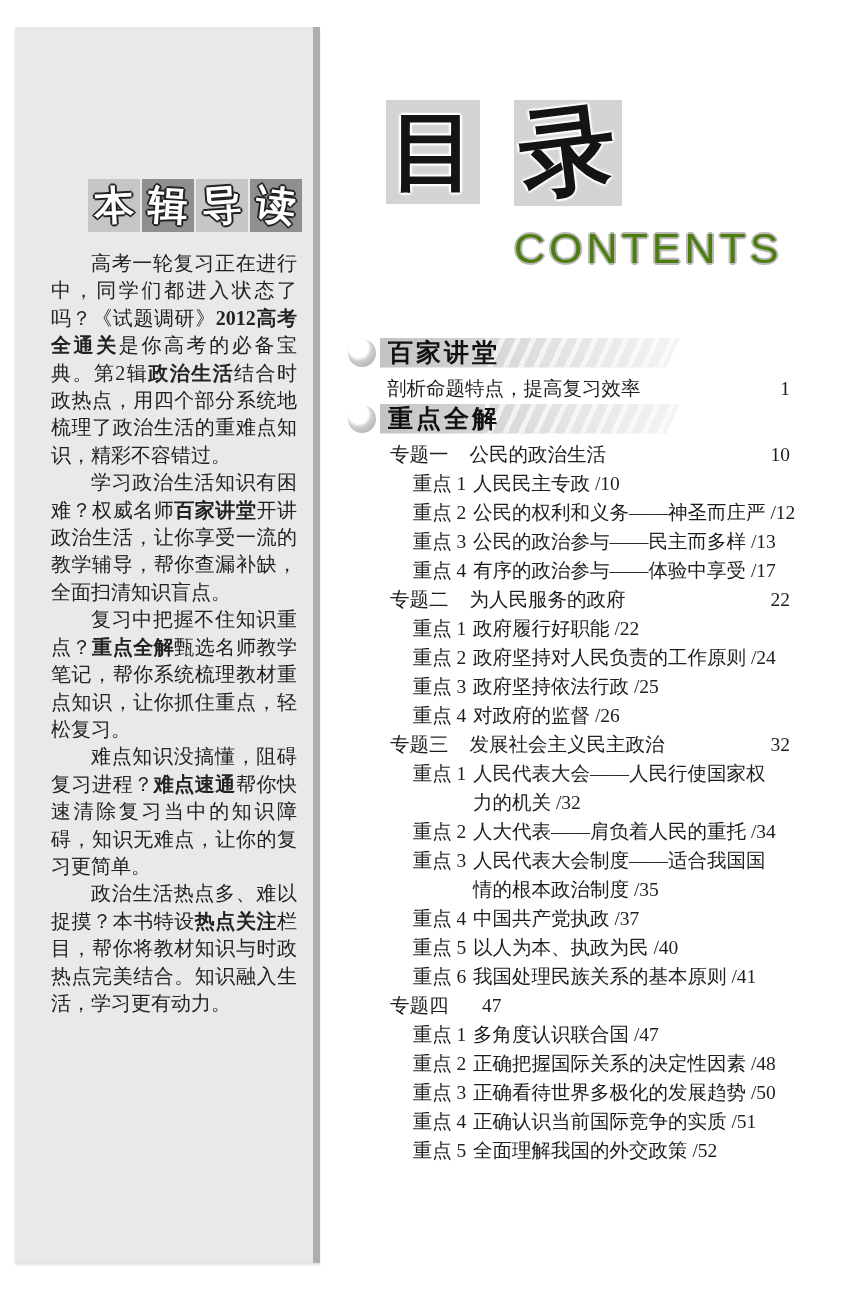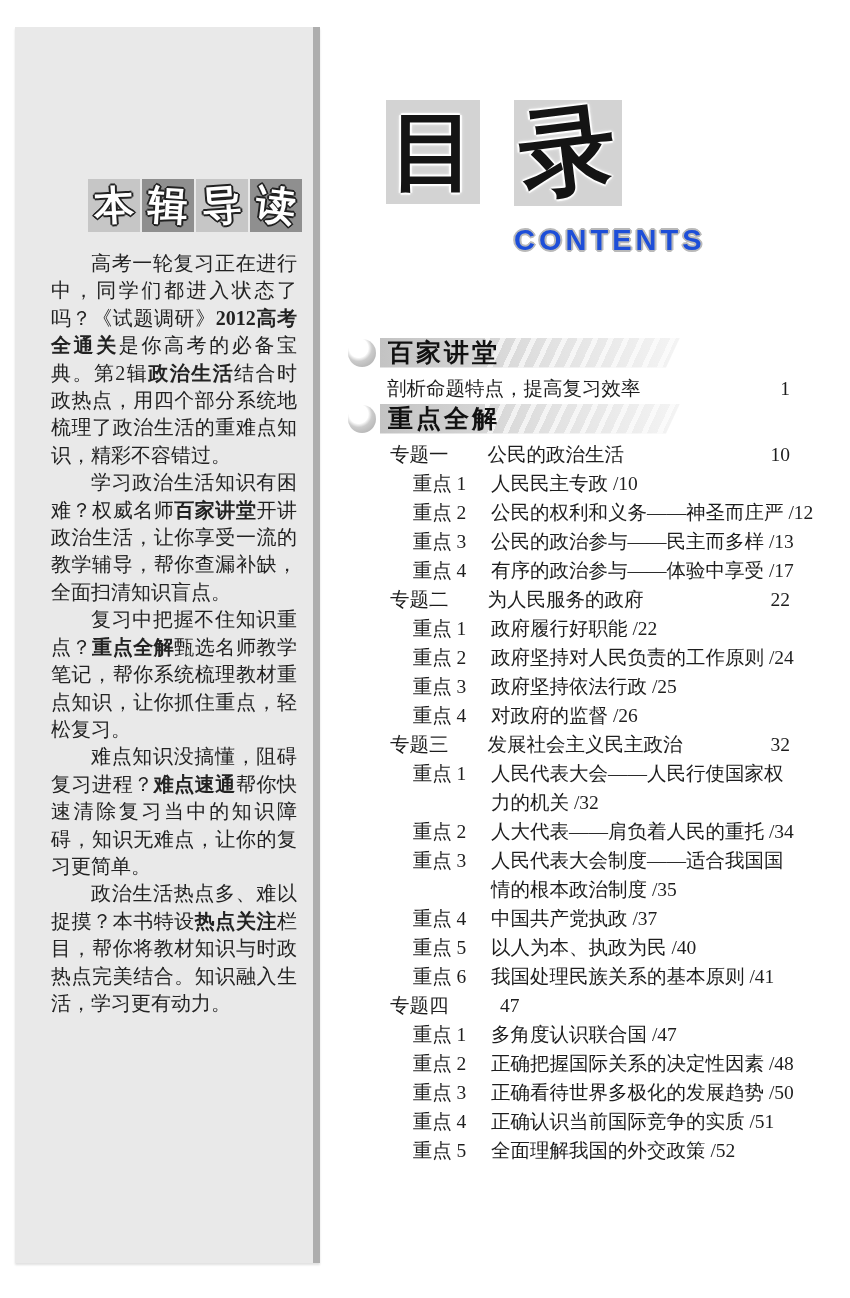--- a/index.html
+++ b/index.html
@@ -26,38 +26,38 @@
   .intro-body .b{font-weight:bold;}
 
   
   .title-tile{position:absolute;background:#d3d3d3;display:flex;align-items:center;justify-content:center;
               font-family:"Liberation Sans","DejaVu Sans",sans-serif;font-weight:900;color:#141414;}
   .title-tile span{text-shadow:0 0 3px #fff,0 0 5px #fff,-2px 0 1px #fff,2px 0 1px #fff,0 2px 1px #fff,0 -2px 1px #fff;}
   .t0{left:386px;top:100px;width:94px;height:104px;font-size:86px;}
   .t1{left:514px;top:100px;width:108px;height:106px;font-size:96px;}
   .t1 span{display:block;transform:rotate(-7deg);}
   .contents{position:absolute;left:514px;top:224px;
-            font-family:"Liberation Sans","DejaVu Sans",sans-serif;font-weight:bold;
-            font-size:29px;letter-spacing:4px;color:#1d4ed8;
+            font-family:"Liberation Sans","DejaVu Sans",sans-serif;font-weight:normal;
+            font-size:43px;letter-spacing:4px;color:#4d7c0f;
             text-shadow:-2px 0 0 #b9b9b9,2px 0 0 #b9b9b9,0 -2px 0 #b9b9b9,0 2px 0 #b9b9b9,
                         -1px -1px 0 #b9b9b9,1px 1px 0 #b9b9b9,1px -1px 0 #b9b9b9,-1px 1px 0 #b9b9b9;}
 
   
   .toc{position:absolute;left:348px;top:337px;width:442px;font-size:19.5px;color:#1d1d1d;}
   .section-header{display:flex;align-items:center;height:31px;margin-bottom:6px;}
   .ring{width:28px;height:28px;border-radius:50%;flex:none;margin-right:4px;
         background:radial-gradient(circle at 38% 32%,#ffffff 0 37%,#cccccc 52%,#a6a6a6 100%);}
   .bar{position:relative;height:30px;width:300px;flex:none;display:flex;align-items:center;overflow:hidden;
        background:linear-gradient(90deg,#c3c3c3,#e3e3e3 60%,#f4f4f4);
        clip-path:polygon(0 0,100% 0,calc(100% - 14px) 100%,0 100%);}
   .bar::before{content:"";position:absolute;left:35%;right:0;top:0;bottom:0;
        background:repeating-linear-gradient(115deg,rgba(255,255,255,.65) 0 5px,rgba(255,255,255,0) 5px 14px);}
   .bar b{position:relative;font-family:"Liberation Sans","DejaVu Sans",sans-serif;
          font-size:25px;letter-spacing:3px;padding-left:8px;color:#111;}
-  .row{display:flex;align-items:baseline;line-height:29px;gap:18px;}
+  .row{display:flex;align-items:baseline;line-height:29px;}
   .row .text{flex:1;white-space:nowrap;}
   .row .text div{white-space:nowrap;}
   .pagenum{flex:none;margin-left:6px;min-width:26px;text-align:right;}
   .row.plain{padding-left:39px;}
   .row.topic{padding-left:42px;align-items:center;}
   .row.topic .label{flex:none;margin-right:21px;}
   .row.point{padding-left:58px;}
   .row.point .label{flex:none;width:67px;text-align:center;}
 </style>
 </head>

